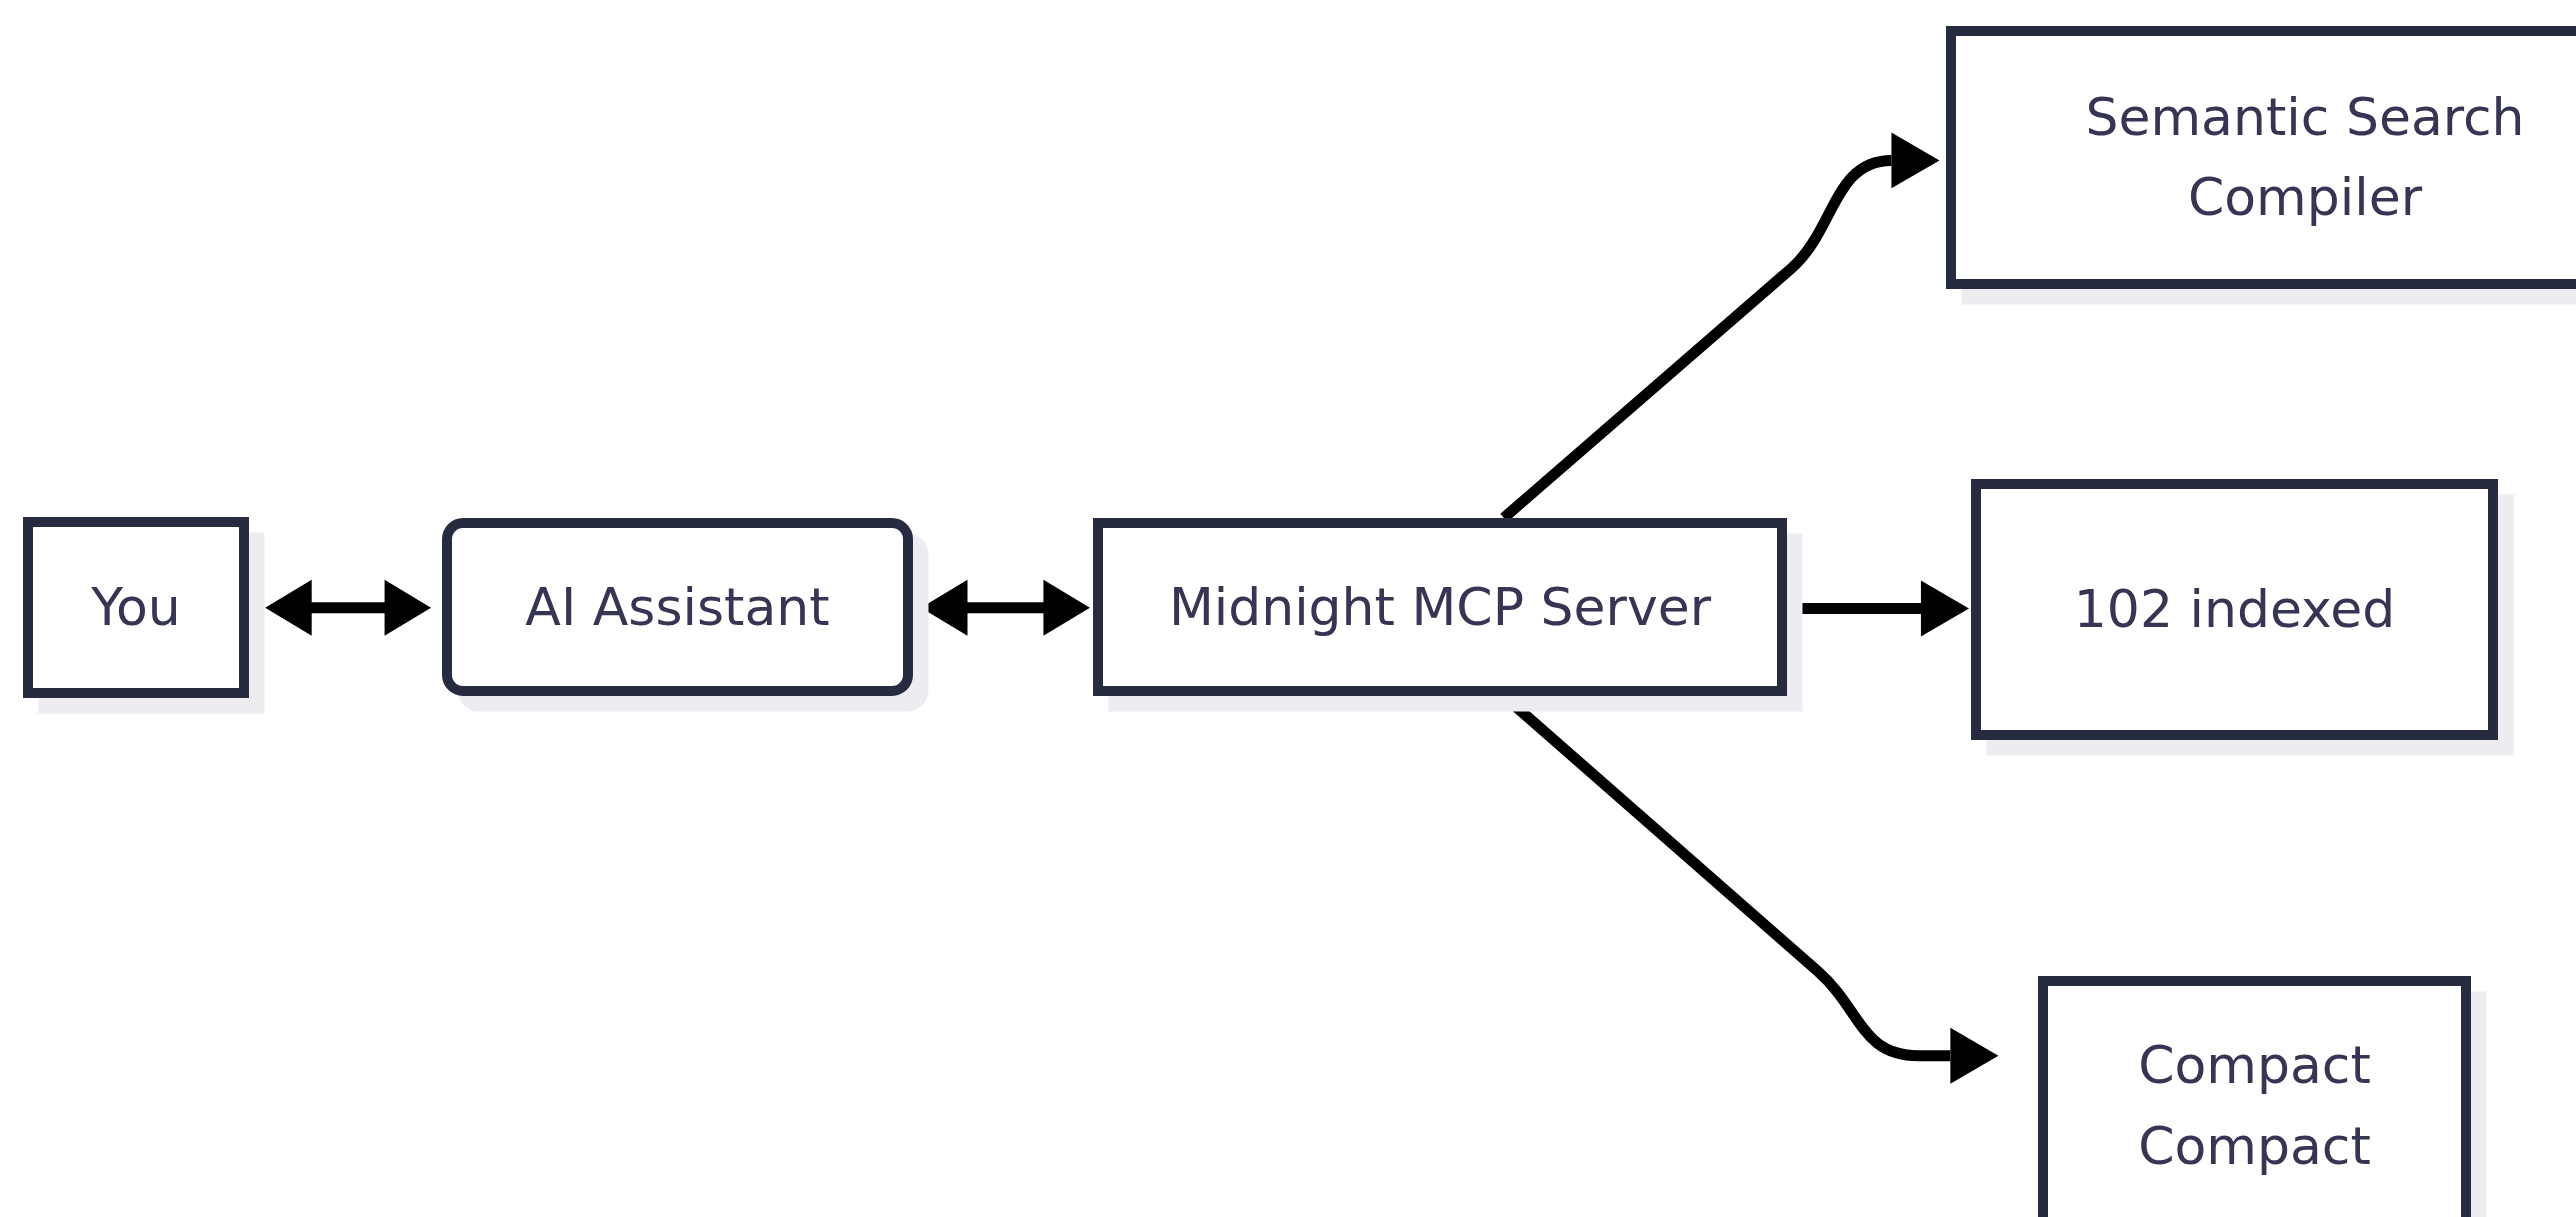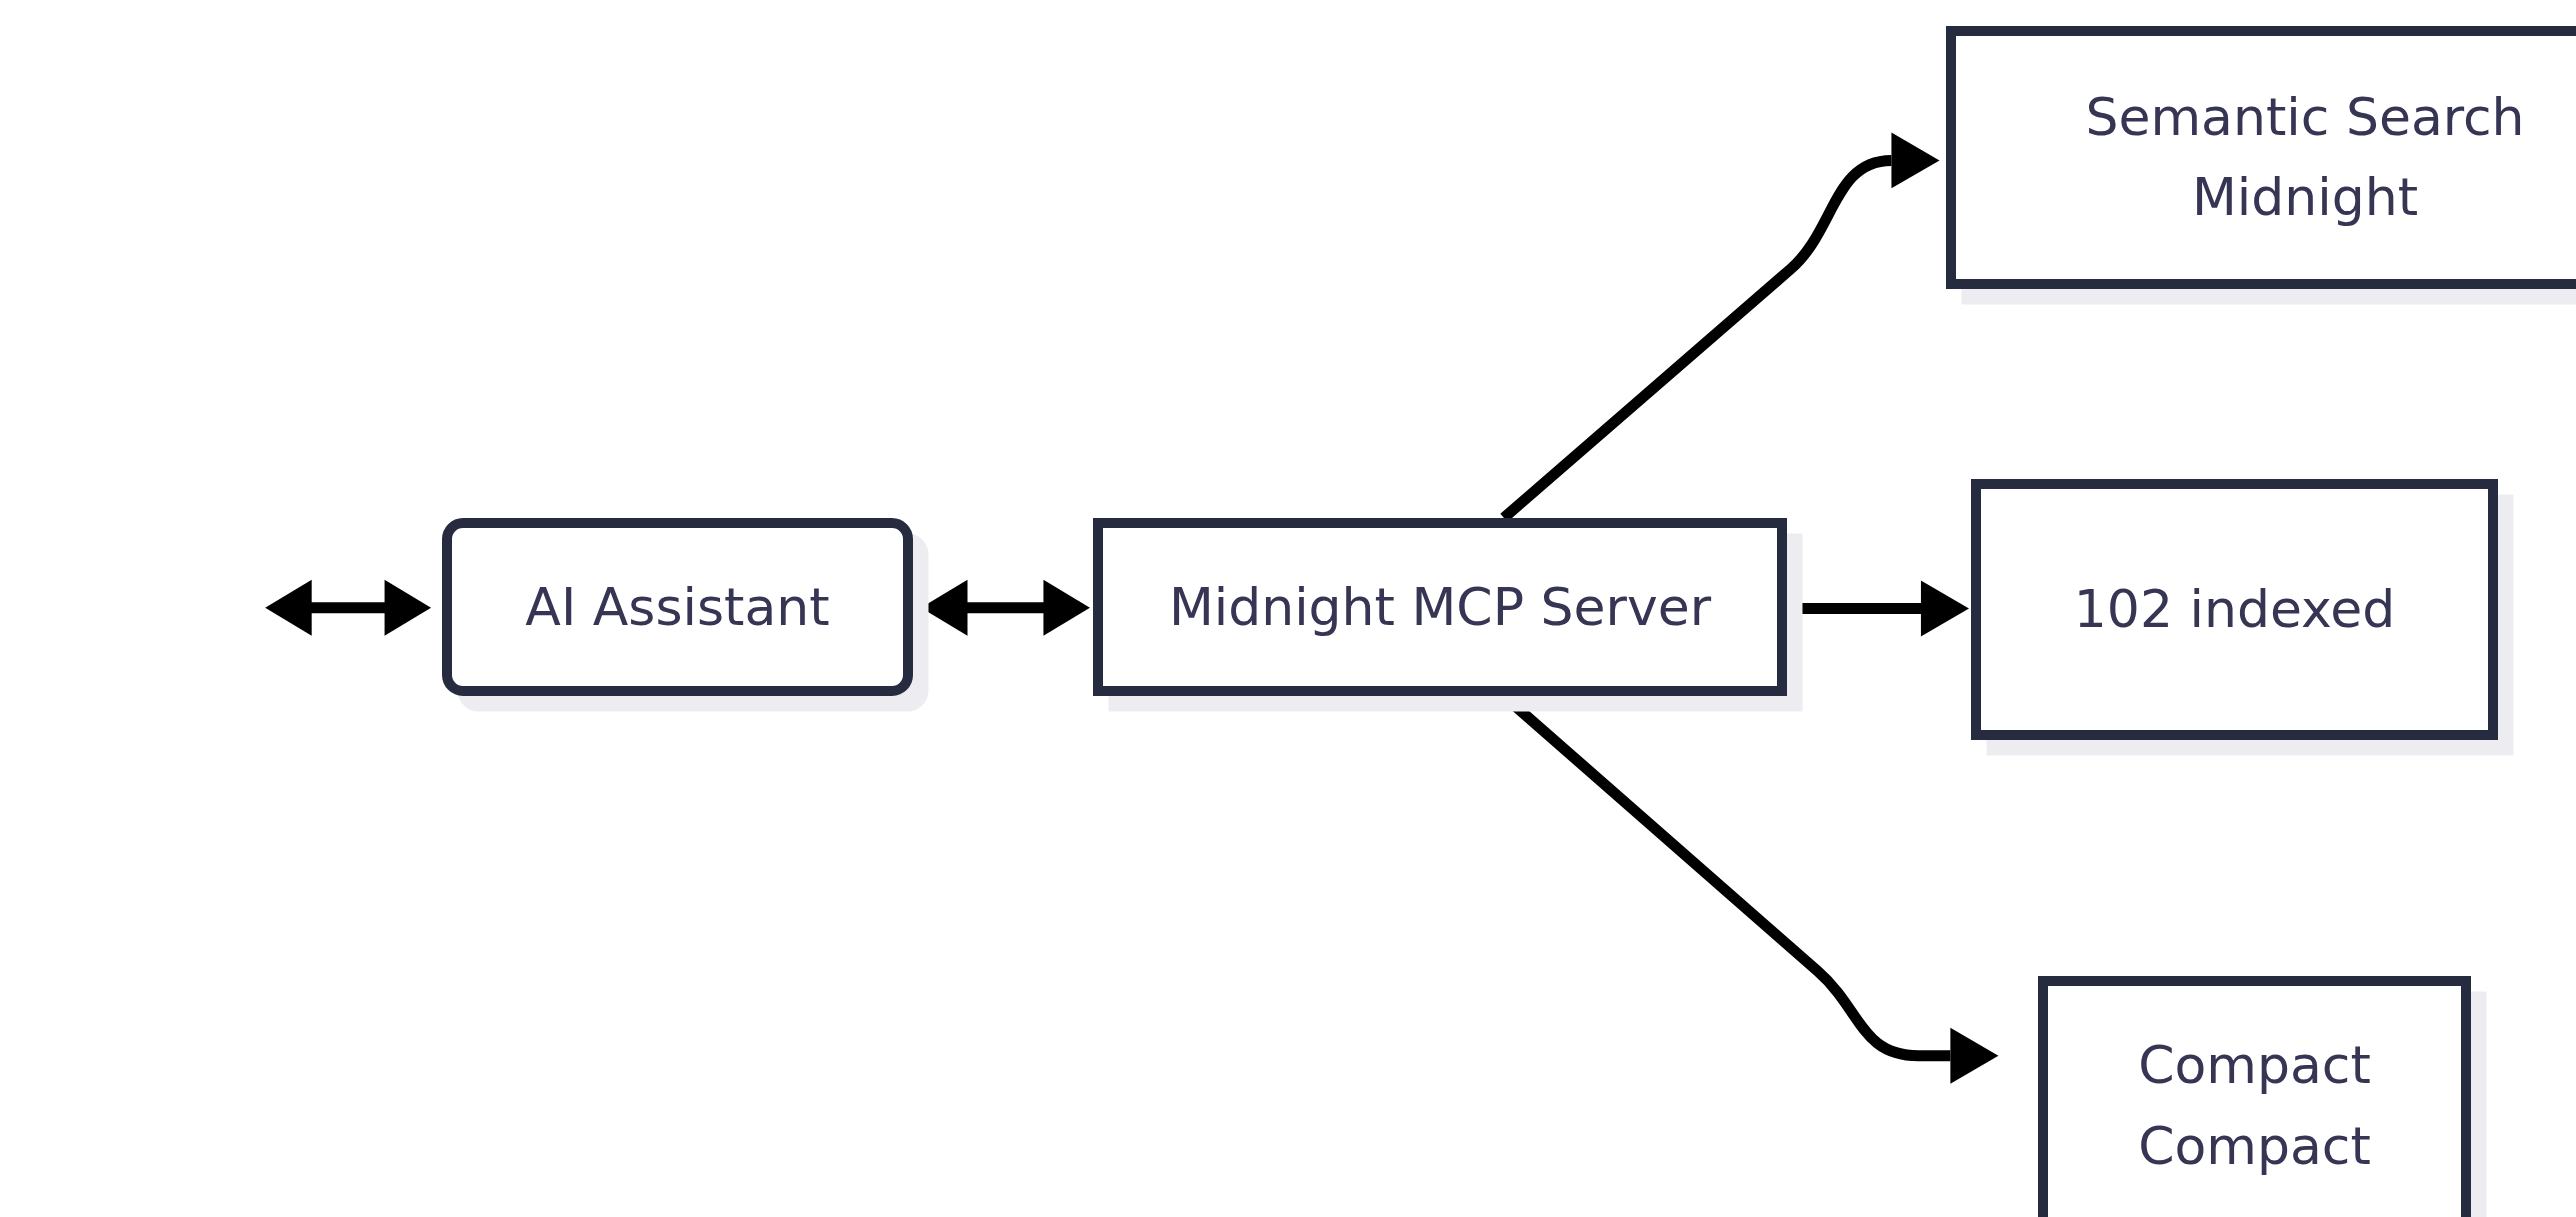--- a/index.html
+++ b/index.html
@@ -70,32 +70,35 @@
       <line x1="2305" y1="785" x2="2480" y2="785"></line>
       <polygon points="2540,785 2478,749 2478,821"></polygon>
     </g>
 
     <g>
       <path d="M 1940 898 L 2345 1253 C 2401 1302 2400 1362 2475 1362 L 2516 1362"></path>
       <polygon points="2578,1362 2516,1326 2516,1398"></polygon>
     </g>
   </svg>
 
+  <div class="node node-you">
+    <span>You</span>
+  </div>
 
   <div class="node node-ai">
     <span>AI Assistant</span>
   </div>
 
   <div class="node node-mcp">
     <span>Midnight MCP Server</span>
   </div>
 
   <div class="node node-semantic">
     <span>Semantic Search</span>
-    <span>Midnight</span>
+    <span>Compiler</span>
   </div>
 
   <div class="node node-github">
     <span>102 indexed</span>
   </div>
 
   <div class="node node-compact">
     <span>Compact</span>
     <span>Compact</span>
   </div>

